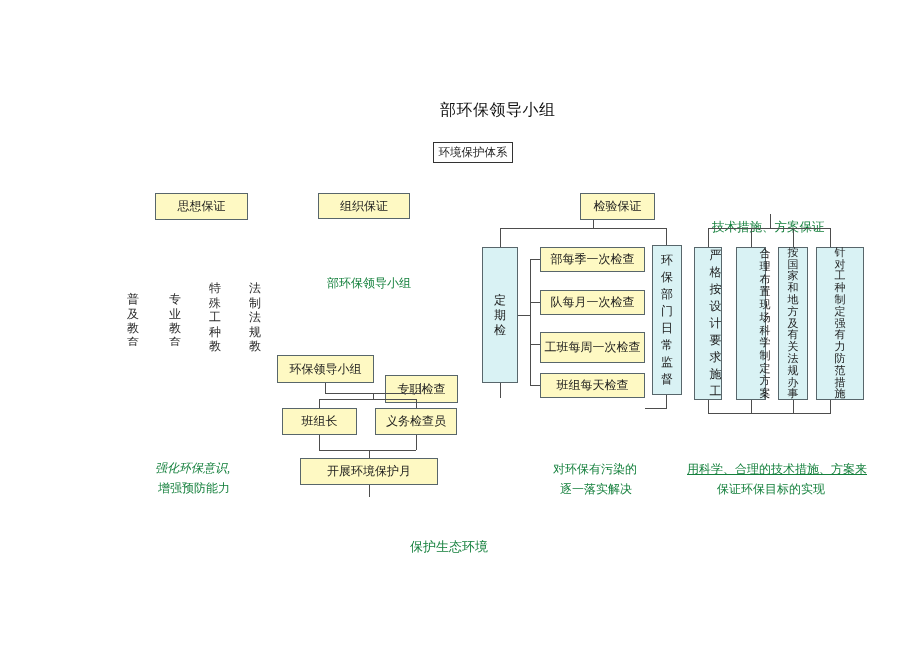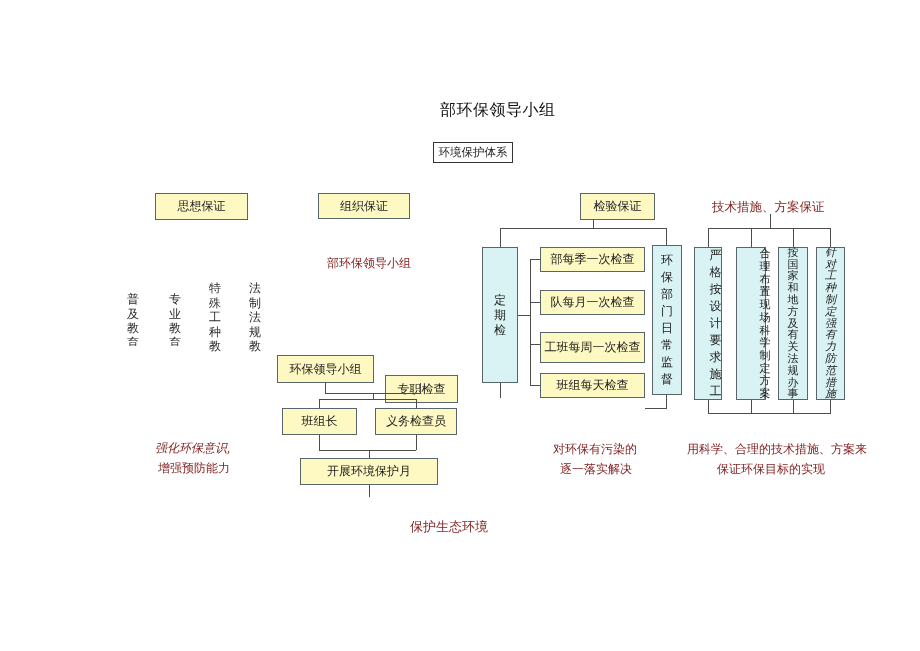--- a/index.html
+++ b/index.html
@@ -29,21 +29,21 @@
   }
   .vt { width:14px; word-break:break-all; text-align:center; font-size:12px; line-height:15px; }
   .lh17 { line-height:17px; }
   .vt-sm { width:12px; font-size:11px; }
   .lh127 { line-height:12.7px; }
   .lh118 { line-height:11.8px; }
   .edu {
     position:absolute; width:14px; font-size:12px; line-height:14.5px;
     word-break:break-all; text-align:center; overflow:hidden; color:#2a2a2a;
   }
-  .note { position:absolute; font-size:12px; color:#7f1d1d; white-space:nowrap; }
+  .note { position:absolute; font-size:12px; color:#15803d; white-space:nowrap;margin-top:20px; }
   .hl { position:absolute; height:1px; background:#4d4d4d; }
   .vl { position:absolute; width:1px; background:#4d4d4d; }
 </style>
 </head>
 <body>
 
 <div class="page">
 
   <div class="title">部环保领导小组</div>
   <div class="sysbox">环境保护体系</div>
@@ -110,24 +110,24 @@
 
   <div class="vbox" style="left:694px; top:247px; width:28px; height:153px;padding-left:15px;">
     <div class="vt lh17">严格按设计要求施工</div>
   </div>
   <div class="vbox" style="left:736px; top:247px; width:30px; height:153px;padding-left:28px;">
     <div class="vt vt-sm lh127">合理布置现场科学制定方案</div>
   </div>
   <div class="vbox" style="left:778px; top:247px; width:30px; height:153px;">
     <div class="vt vt-sm lh118">按国家和地方及有关法规办事</div>
   </div>
-  <div class="vbox" style="left:816px; top:247px; width:29px; height:153px;font-style:italic;">
+  <div class="vbox" style="left:816px; top:247px; width:48px; height:153px;">
     <div class="vt vt-sm lh118">针对工种制定强有力防范措施</div>
   </div>
-  <div class="note" style="left:687px; top:441px;">用科学、合理的技术措施、方案来</div>
+  <div class="note" style="left:687px; top:441px;text-decoration:underline;">用科学、合理的技术措施、方案来</div>
   <div class="note" style="left:717px; top:461px;">保证环保目标的实现</div>
 
   <div class="vl" style="left:770px; top:214px; height:14px;"></div>
   <div class="hl" style="left:708px; top:228px; width:123px;"></div>
   <div class="vl" style="left:708px; top:228px; height:19px;"></div>
   <div class="vl" style="left:751px; top:228px; height:19px;"></div>
   <div class="vl" style="left:793px; top:228px; height:19px;"></div>
   <div class="vl" style="left:830px; top:228px; height:19px;"></div>
   <div class="vl" style="left:708px; top:400px; height:13px;"></div>
   <div class="vl" style="left:751px; top:400px; height:13px;"></div>

